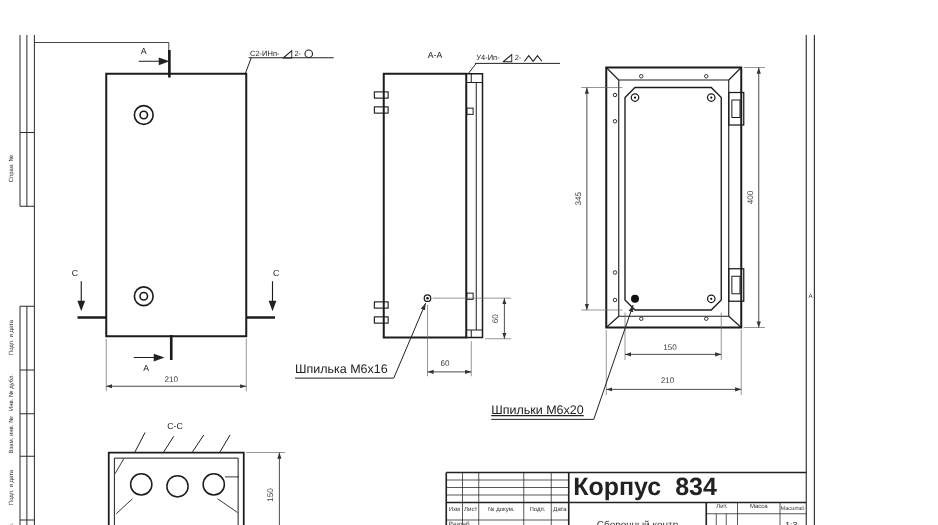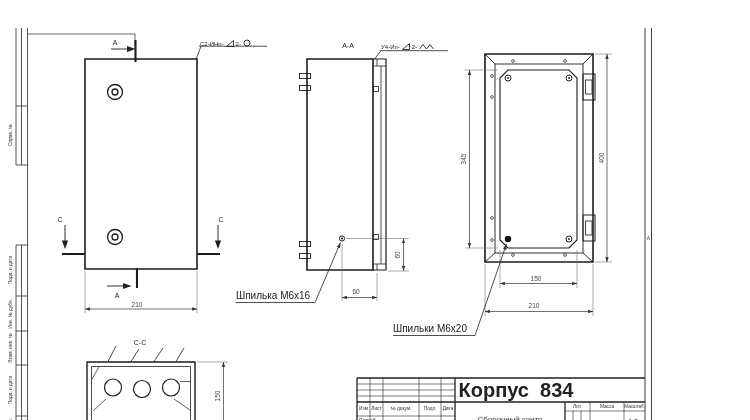--- a/index.html
+++ b/index.html
@@ -158,21 +158,21 @@
   <span class="t c dim" style="left:137px;top:276.5px;">210</span>
   <span class="t c dim" style="left:356px;top:263.5px;">60</span>
   <span class="t r dim" style="left:397.5px;top:226.5px;">60</span>
   <span class="t r dim" style="left:464px;top:131px;">345</span>
   <span class="t r dim" style="left:601.5px;top:130px;">400</span>
   <span class="t c dim" style="left:536px;top:250.5px;">150</span>
   <span class="t c dim" style="left:534px;top:277.5px;">210</span>
   <span class="t r dim" style="left:217.5px;top:368px;">150</span>
 
   <span class="t" style="left:236px;top:263px;font-size:10px;">Шпилька М6х16</span>
-  <span class="t" style="left:393px;top:296px;font-size:10px;">Шпильки М6х20</span>
+  <span class="t" style="left:393px;top:296px;font-size:10px;text-decoration:underline;">Шпильки М6х20</span>
 
   <div class="wn" style="left:200px;top:10.5px;">
     <span>С2-ИНп-</span>
     <svg width="8" height="7">
         <polygon points="0.5,6.5 7.5,6.5 7.5,0.5" fill="none" stroke="#222" stroke-width="0.9"></polygon>
       </svg>
     <span>2-</span>
     <svg width="8" height="8">
         <circle cx="4" cy="4" r="3" fill="none" stroke="#222" stroke-width="0.9"></circle>
       </svg>

